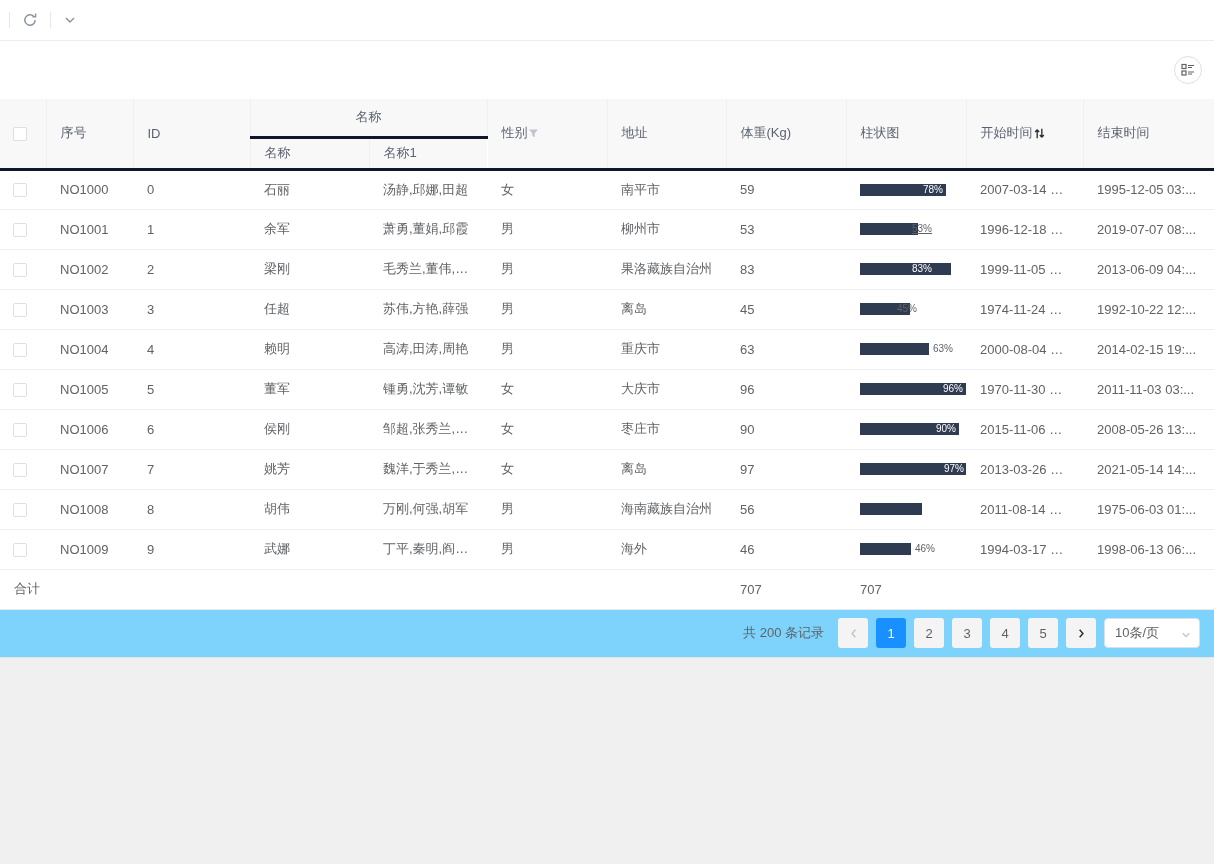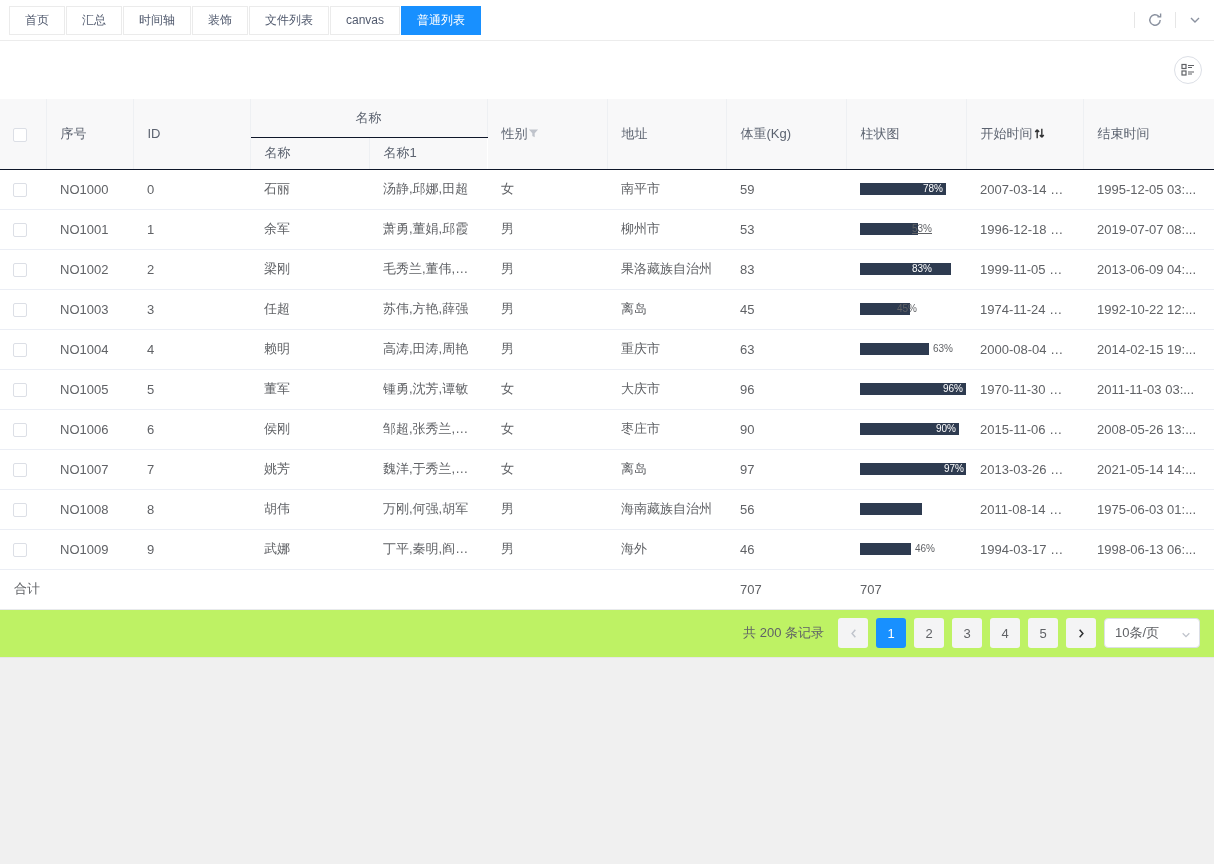--- a/index.html
+++ b/index.html
@@ -36,21 +36,21 @@
     position: absolute; right: 12px; top: 15px;
     width: 28px; height: 28px; border-radius: 50%;
     border: 1px solid #dcdfe6; background: #fff;
     display: flex; align-items: center; justify-content: center; cursor: pointer;
   }
 
   
   table { width: 1214px; border-collapse: collapse; table-layout: fixed; }
   thead th {
     background: #f8f8f9; font-weight: 400; color: #5c6370; text-align: left;
-    padding: 0 14px; border-bottom: 1px solid #0f172a; border-right: 1px solid #eef0f3;
+    padding: 0 14px; border-bottom: 3px solid #0f172a; border-right: 1px solid #eef0f3;
     white-space: nowrap; overflow: hidden;
   }
   thead th:last-child { border-right: none; }
   thead .h-row1 th { height: 38px; }
   thead .h-row2 th { height: 32px; }
   thead th.group { text-align: center; }
   tbody td, tfoot td {
     height: 40px; padding: 0 14px; border-bottom: 1px solid #ebeef5;
     white-space: nowrap; overflow: hidden; text-overflow: ellipsis; color: #606266;
   }
@@ -67,21 +67,21 @@
   .bar-wrap { position: relative; width: 110px; height: 14px; }
   .bar-fill { position: absolute; left: 0; top: 1px; height: 12px; background: var(--bar, #2e3b50); }
   .bar-label {
     position: absolute; top: 1px; height: 12px; line-height: 12px;
     font-size: 10px; color: #606266; white-space: nowrap;
   }
   .bar-label.inside { color: #fff; }
 
   
   .pagination {
-    height: 48px; background: #bef264; border-bottom: 1px solid #e6e6e6;
+    height: 48px; background: #7dd3fc; border-bottom: 1px solid #e6e6e6;
     display: flex; align-items: center; justify-content: flex-end;
     gap: 8px; padding: 0 14px;
   }
   .total-text { color: #606266; margin-right: 6px; }
   .page-btn, .nav-btn {
     min-width: 30px; height: 30px; border: none; border-radius: 3px;
     background: #f4f4f5; color: #606266; font-size: 13px; cursor: pointer;
     display: inline-flex; align-items: center; justify-content: center;
     font-family: inherit;
   }
@@ -94,29 +94,20 @@
   }
   .size-select .caret { position: absolute; right: 8px; top: 11px; }
 </style>
 </head>
 <body>
 
 <div class="app">
   <div class="panel">
 
     <div class="tabbar">
-      <div class="tabs" id="tabs">
-          <div class="tab">首页</div>
-          <div class="tab">汇总</div>
-          <div class="tab">时间轴</div>
-          <div class="tab">装饰</div>
-          <div class="tab">文件列表</div>
-          <div class="tab">canvas</div>
-          <div class="tab active">普通列表</div>
-        </div>
       <div class="tabbar-actions">
         <span class="vdivider"></span>
         <span class="icon-btn">
           <svg width="16" height="16" viewBox="0 0 16 16">
             <path d="M13.2 8a5.2 5.2 0 1 1-1.5-3.7" fill="none" stroke="#8a919f" stroke-width="1.4"></path>
             <path d="M13.6 1.6 v3.1 h-3.1" fill="none" stroke="#8a919f" stroke-width="1.4"></path>
           </svg>
         </span>
         <span class="vdivider"></span>
         <span class="icon-btn">

